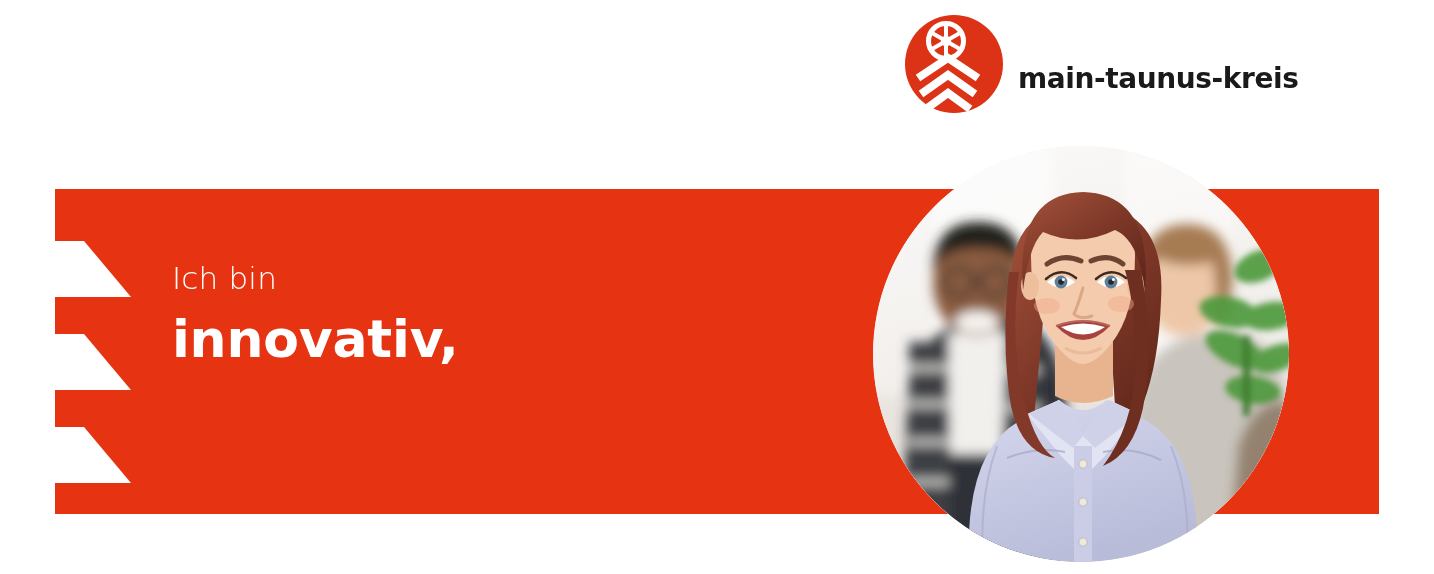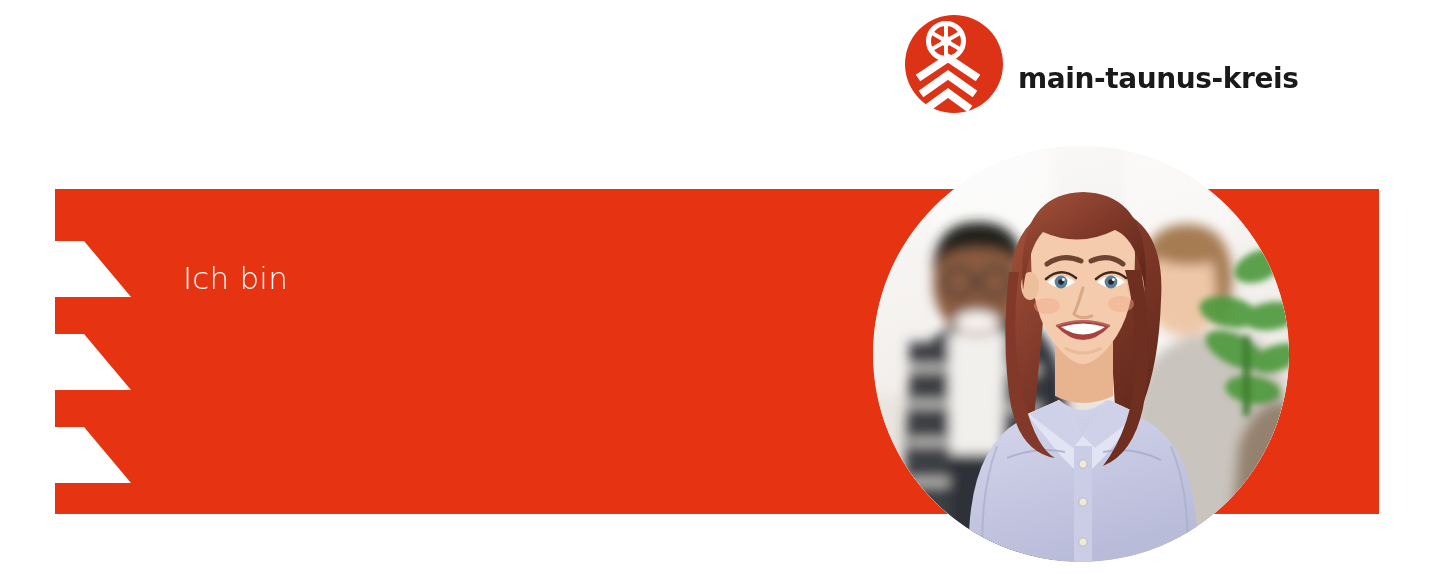--- a/index.html
+++ b/index.html
@@ -88,21 +88,21 @@
     transform: skewX(40deg);
     transform-origin: bottom right;
   }
   .stripe.s1 { top: 52px; }
   .stripe.s2 { top: 145px; }
   .stripe.s3 { top: 238px; }
 
   
   .headline {
     position: absolute;
-    left: 128px;
+    left: 117px;
     top: 72px;
     width: 760px;
   }
   .headline-kicker {
     font-family: "DejaVu Sans", sans-serif;
     font-weight: 300;
     font-size: 31px;
     line-height: 1.16;
     color: #ffffff;
     letter-spacing: 0.2px;
@@ -178,20 +178,21 @@
 
     <div class="stripes">
       <div class="stripe s1"></div>
       <div class="stripe s2"></div>
       <div class="stripe s3"></div>
     </div>
 
     <div class="headline">
       <p class="headline-kicker">Ich bin</p>
       <h1 class="headline-main">
+        <span class="line">innovativ,</span>
       </h1>
     </div>
   </div>
 
   <div class="photo-circle">
     <svg viewBox="0 0 416 416" width="416" height="416" aria-hidden="true">
       <defs>
         <clipPath id="circClip">
             <circle cx="208" cy="208" r="208"></circle>
           </clipPath>

